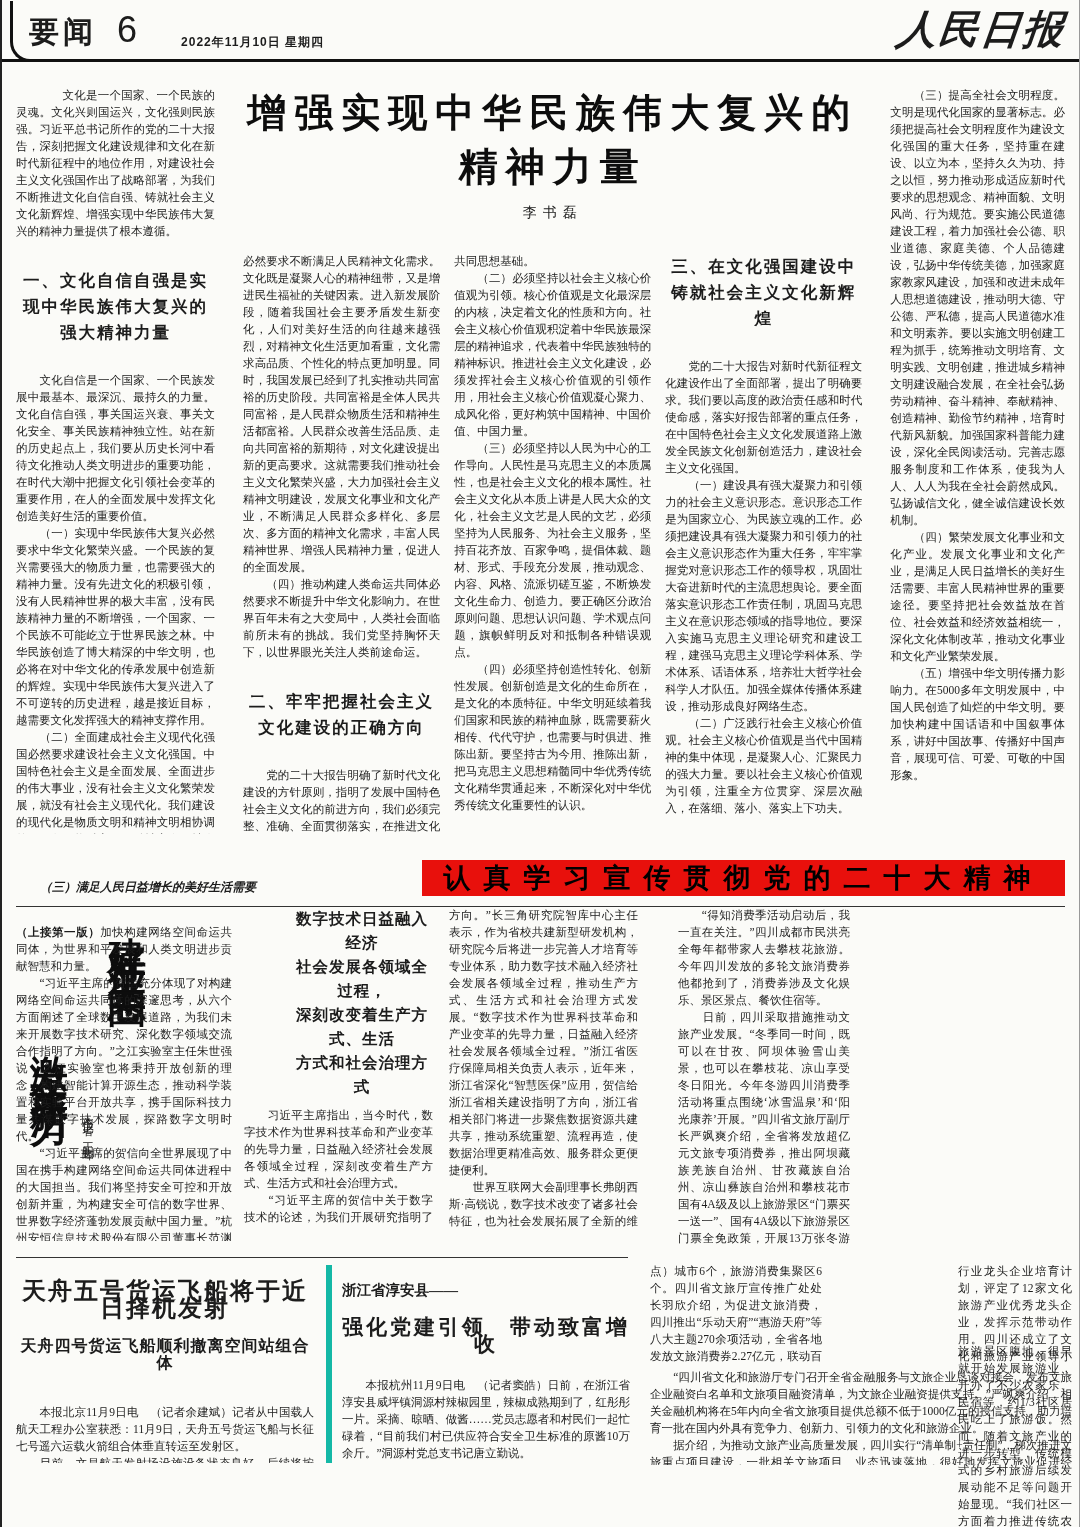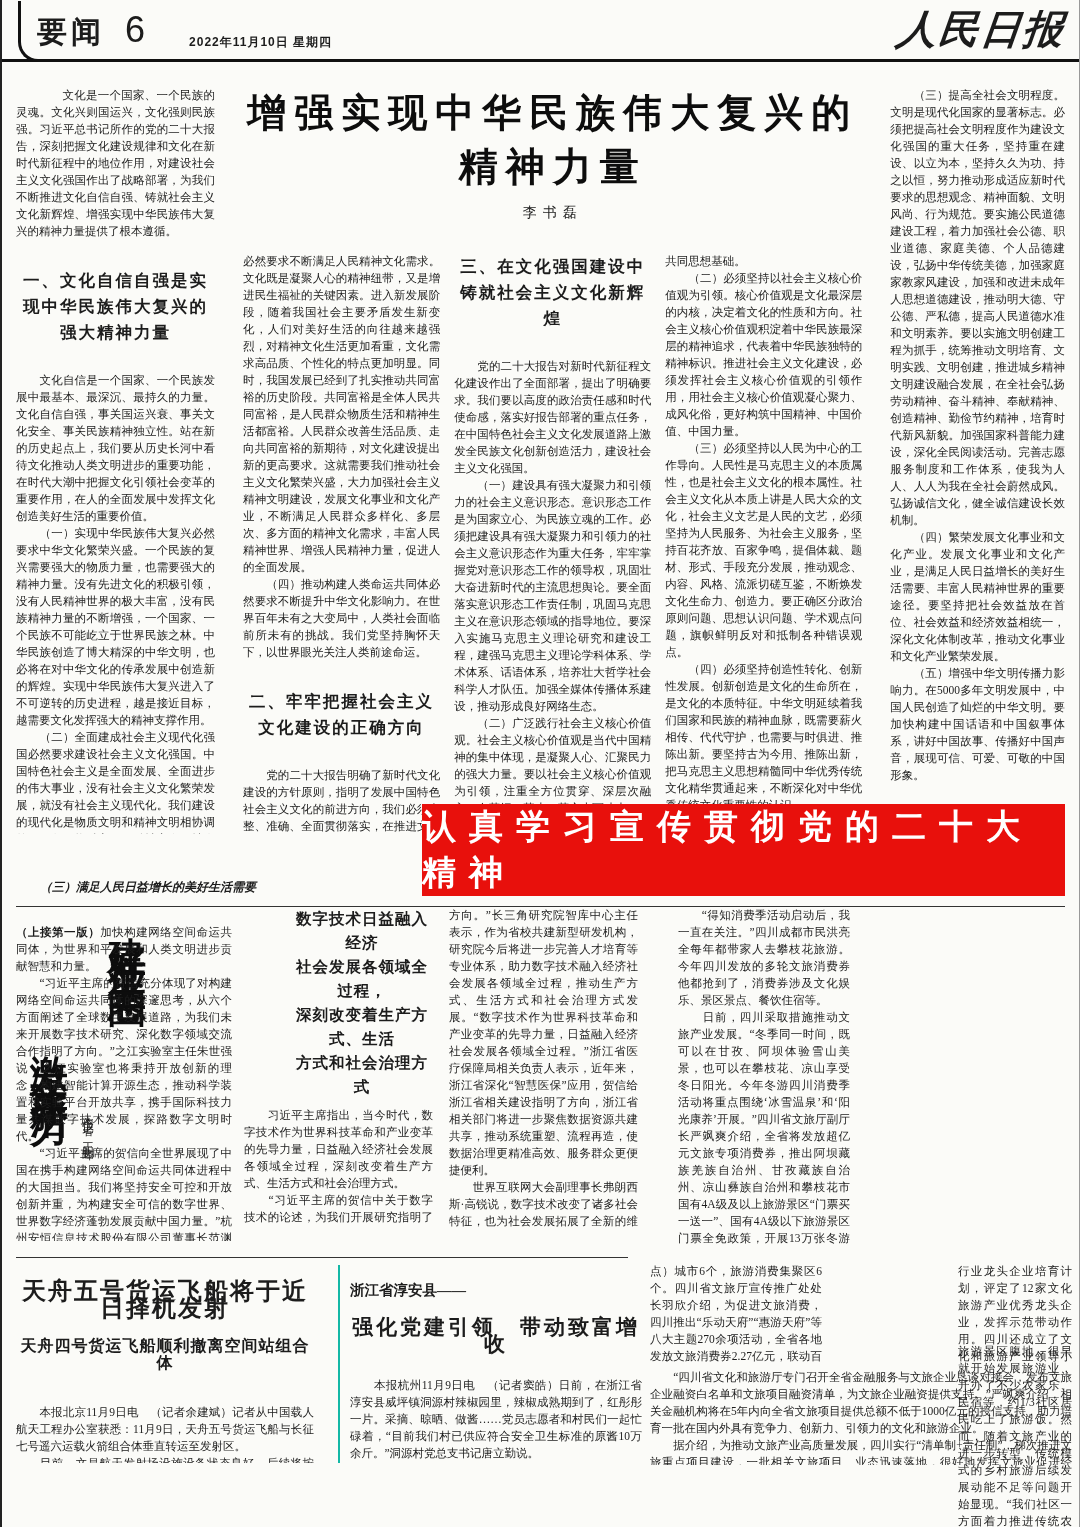--- a/index.html
+++ b/index.html
@@ -3,21 +3,21 @@
 <meta charset="utf-8">
 <style>
   * { margin:0; padding:0; box-sizing:border-box; }
   body { background:#888; font-family:"Liberation Serif", serif; }
   .page {
     width:1080px; height:1527px; margin:0 auto; background:#fbfbf8; color:#1c1c1c;
     position:relative; overflow:hidden;
     border-left:2px solid #222; border-right:1px solid #999;
   }
   
-  .header { height:62px; display:flex; align-items:flex-end; padding:0 14px 0 16px;
+  .header { height:62px; display:flex; align-items:flex-end; padding:0 14px 0 8px;
     border-bottom:3px solid #111; position:relative; }
   .section-box { display:flex; align-items:baseline; gap:20px;
     border-left:3px solid #111; border-bottom:3px solid #111; border-radius:0 0 0 20px;
     padding:8px 26px 6px 16px; margin-bottom:-3px; }
   .section-label { font-family:"Liberation Sans", sans-serif; font-size:30px; font-weight:700; letter-spacing:4px; }
   .page-number { font-family:"Liberation Sans", sans-serif; font-size:36px; font-weight:400; }
   .date-line { font-family:"Liberation Sans", sans-serif; font-size:12px; font-weight:700; margin:0 0 8px 18px; letter-spacing:1px; }
   .masthead { margin-left:auto; font-size:40px; font-weight:900; font-style:italic;
     transform:skewX(-6deg); letter-spacing:2px; margin-bottom:2px; font-family:"Liberation Serif", serif; }
   
@@ -28,22 +28,22 @@
   .main-headline { font-family:"Liberation Sans", sans-serif; text-align:center;
     font-size:39px; font-weight:900; letter-spacing:8px; margin:16px 0 10px 0; color:#0d0d0d; }
   .main-byline { text-align:center; font-size:14px; letter-spacing:6px; margin-bottom:14px; }
   .cols3 { display:grid; grid-template-columns:repeat(3,1fr); gap:14px; flex:1; overflow:hidden; }
   .sec-heading { font-family:"Liberation Sans", sans-serif; font-weight:800; font-size:16.5px;
     line-height:26px; text-align:center; letter-spacing:2px; margin:10px 4px; white-space:normal; }
   .lead-indent { text-indent:2em; }
   
   .banner-row { display:flex; align-items:flex-end; margin:12px 14px 0 14px; height:50px; gap:16px; }
   .banner-left { width:390px; font-weight:700; font-style:italic; font-size:12px; padding-top:2px; }
-  .red-banner { flex:1; background:#e8100c; color:#ffffff; display:flex; align-items:center; justify-content:center;
-    font-family:"Liberation Sans", sans-serif; font-size:34px; font-weight:900; letter-spacing:13px; }
+  .red-banner { flex:1; background:#e8100c; color:#000000; display:flex; align-items:center; justify-content:center;
+    font-family:"Liberation Sans", sans-serif; font-size:27px; font-weight:900; letter-spacing:13px; }
   .divider { border-top:1px solid #333; margin:10px 14px 0 14px; }
   
   .lower { position:relative; height:560px; margin:0 14px; }
   .blk { position:absolute; overflow:hidden; font-size:11.5px; line-height:17px; text-align:justify; white-space:pre-line; }
   .lead-tag { font-weight:700; }
   .internet { left:0; top:8; width:216px; height:334px; }
   .digital { left:228px; top:8; width:394px; height:334px; column-count:2; column-gap:16px; white-space:normal; }
   .digital-headline { font-family:"Liberation Sans", sans-serif; font-weight:800; font-size:15.5px; line-height:24px;
     text-align:center; letter-spacing:1px; margin-bottom:8px; white-space:pre-line;margin-left:47px; }
   .digital-body { white-space:pre-line; }
@@ -54,21 +54,21 @@
   .v-line { writing-mode:vertical-rl; font-family:"Liberation Sans", sans-serif; font-weight:900;
     font-size:38px; letter-spacing:9px; color:#0d0d0d; }
   .v-line2 { margin-top:118px; }
   .v-byline { writing-mode:vertical-rl; font-size:11.5px; margin-top:200px; letter-spacing:3px; }
   .v-kicker { writing-mode:vertical-rl; font-size:14.5px; font-weight:700; letter-spacing:4px; margin-top:4px; }
   .bottom-rule { position:absolute; left:0; top:350px; width:612px; border-top:1px solid #333; }
   .tianzhou { left:0; top:358px; width:298px; height:198px; }
   .tz-headline { font-family:"Liberation Sans", sans-serif; font-weight:900; font-size:24px; letter-spacing:2px;
     text-align:center; white-space:normal; margin-bottom:4px; }
   .tz-subhead { font-size:16px; font-weight:700; text-align:center; letter-spacing:1px; margin-bottom:16px; white-space:normal; }
-  .chunan { left:322px; top:358px; width:304px; height:198px; border-left:2px solid #14b8a6; padding-left:10px; }
+  .chunan { left:310px; top:358px; width:304px; height:198px; border-left:6px solid #14b8a6; padding-left:10px; }
   .cn-kicker { font-weight:700; font-size:14.5px; margin-bottom:2px; white-space:normal; }
   .cn-headline { font-family:"Liberation Sans", sans-serif; font-weight:900; font-size:21px; letter-spacing:3px;
     text-align:center; margin-bottom:8px; white-space:normal; }
   .sichuan-b1 { left:634px; top:356px; width:172px; height:102px; }
   .sichuan-b2 { left:942px; top:356px; width:114px; height:102px; }
   .sichuan-wide { left:634px; top:462px; width:422px; height:96px; }
 </style>
 </head>
 <body>
 
@@ -96,30 +96,30 @@
       <h1 class="main-headline">增强实现中华民族伟大复兴的精神力量</h1>
       <div class="main-byline">李书磊</div>
       <div class="cols3">
         <div class="col">
           <div>必然要求不断满足人民精神文化需求。文化既是凝聚人心的精神纽带，又是增进民生福祉的关键因素。进入新发展阶段，随着我国社会主要矛盾发生新变化，人们对美好生活的向往越来越强烈，对精神文化生活更加看重，文化需求高品质、个性化的特点更加明显。同时，我国发展已经到了扎实推动共同富裕的历史阶段。共同富裕是全体人民共同富裕，是人民群众物质生活和精神生活都富裕。人民群众改善生活品质、走向共同富裕的新期待，对文化建设提出新的更高要求。这就需要我们推动社会主义文化繁荣兴盛，大力加强社会主义精神文明建设，发展文化事业和文化产业，不断满足人民群众多样化、多层次、多方面的精神文化需求，丰富人民精神世界、增强人民精神力量，促进人的全面发展。
 　　（四）推动构建人类命运共同体必然要求不断提升中华文化影响力。在世界百年未有之大变局中，人类社会面临前所未有的挑战。我们党坚持胸怀天下，以世界眼光关注人类前途命运。</div>
           <div class="sec-heading">二、牢牢把握社会主义文化建设的正确方向</div>
           <div>　　党的二十大报告明确了新时代文化建设的方针原则，指明了发展中国特色社会主义文化的前进方向，我们必须完整、准确、全面贯彻落实，在推进文化自信自强的进程中校准航向、行稳致远。</div>
         </div>
         <div class="col">
+          <div>共同思想基础。
+　　（二）必须坚持以社会主义核心价值观为引领。核心价值观是文化最深层的内核，决定着文化的性质和方向。社会主义核心价值观积淀着中华民族最深层的精神追求，代表着中华民族独特的精神标识。推进社会主义文化建设，必须发挥社会主义核心价值观的引领作用，用社会主义核心价值观凝心聚力、成风化俗，更好构筑中国精神、中国价值、中国力量。
+　　（三）必须坚持以人民为中心的工作导向。人民性是马克思主义的本质属性，也是社会主义文化的根本属性。社会主义文化从本质上讲是人民大众的文化，社会主义文艺是人民的文艺，必须坚持为人民服务、为社会主义服务，坚持百花齐放、百家争鸣，提倡体裁、题材、形式、手段充分发展，推动观念、内容、风格、流派切磋互鉴，不断焕发文化生命力、创造力。要正确区分政治原则问题、思想认识问题、学术观点问题，旗帜鲜明反对和抵制各种错误观点。
+　　（四）必须坚持创造性转化、创新性发展。创新创造是文化的生命所在，是文化的本质特征。中华文明延续着我们国家和民族的精神血脉，既需要薪火相传、代代守护，也需要与时俱进、推陈出新。要坚持古为今用、推陈出新，把马克思主义思想精髓同中华优秀传统文化精华贯通起来，不断深化对中华优秀传统文化重要性的认识。</div>
+        </div>
+        <div class="col">
           <div class="sec-heading" style="margin-top:0;">三、在文化强国建设中铸就社会主义文化新辉煌</div>
           <div>　　党的二十大报告对新时代新征程文化建设作出了全面部署，提出了明确要求。我们要以高度的政治责任感和时代使命感，落实好报告部署的重点任务，在中国特色社会主义文化发展道路上激发全民族文化创新创造活力，建设社会主义文化强国。
 　　（一）建设具有强大凝聚力和引领力的社会主义意识形态。意识形态工作是为国家立心、为民族立魂的工作。必须把建设具有强大凝聚力和引领力的社会主义意识形态作为重大任务，牢牢掌握党对意识形态工作的领导权，巩固壮大奋进新时代的主流思想舆论。要全面落实意识形态工作责任制，巩固马克思主义在意识形态领域的指导地位。要深入实施马克思主义理论研究和建设工程，建强马克思主义理论学科体系、学术体系、话语体系，培养壮大哲学社会科学人才队伍。加强全媒体传播体系建设，推动形成良好网络生态。
 　　（二）广泛践行社会主义核心价值观。社会主义核心价值观是当代中国精神的集中体现，是凝聚人心、汇聚民力的强大力量。要以社会主义核心价值观为引领，注重全方位贯穿、深层次融入，在落细、落小、落实上下功夫。</div>
-        </div>
-        <div class="col">
-          <div>共同思想基础。
-　　（二）必须坚持以社会主义核心价值观为引领。核心价值观是文化最深层的内核，决定着文化的性质和方向。社会主义核心价值观积淀着中华民族最深层的精神追求，代表着中华民族独特的精神标识。推进社会主义文化建设，必须发挥社会主义核心价值观的引领作用，用社会主义核心价值观凝心聚力、成风化俗，更好构筑中国精神、中国价值、中国力量。
-　　（三）必须坚持以人民为中心的工作导向。人民性是马克思主义的本质属性，也是社会主义文化的根本属性。社会主义文化从本质上讲是人民大众的文化，社会主义文艺是人民的文艺，必须坚持为人民服务、为社会主义服务，坚持百花齐放、百家争鸣，提倡体裁、题材、形式、手段充分发展，推动观念、内容、风格、流派切磋互鉴，不断焕发文化生命力、创造力。要正确区分政治原则问题、思想认识问题、学术观点问题，旗帜鲜明反对和抵制各种错误观点。
-　　（四）必须坚持创造性转化、创新性发展。创新创造是文化的生命所在，是文化的本质特征。中华文明延续着我们国家和民族的精神血脉，既需要薪火相传、代代守护，也需要与时俱进、推陈出新。要坚持古为今用、推陈出新，把马克思主义思想精髓同中华优秀传统文化精华贯通起来，不断深化对中华优秀传统文化重要性的认识。</div>
         </div>
       </div>
     </div>
 
     <div class="col">
       <div>　　（三）提高全社会文明程度。文明是现代化国家的显著标志。必须把提高社会文明程度作为建设文化强国的重大任务，坚持重在建设、以立为本，坚持久久为功、持之以恒，努力推动形成适应新时代要求的思想观念、精神面貌、文明风尚、行为规范。要实施公民道德建设工程，着力加强社会公德、职业道德、家庭美德、个人品德建设，弘扬中华传统美德，加强家庭家教家风建设，加强和改进未成年人思想道德建设，推动明大德、守公德、严私德，提高人民道德水准和文明素养。要以实施文明创建工程为抓手，统筹推动文明培育、文明实践、文明创建，推进城乡精神文明建设融合发展，在全社会弘扬劳动精神、奋斗精神、奉献精神、创造精神、勤俭节约精神，培育时代新风新貌。加强国家科普能力建设，深化全民阅读活动。完善志愿服务制度和工作体系，使我为人人、人人为我在全社会蔚然成风。弘扬诚信文化，健全诚信建设长效机制。
 　　（四）繁荣发展文化事业和文化产业。发展文化事业和文化产业，是满足人民日益增长的美好生活需要、丰富人民精神世界的重要途径。要坚持把社会效益放在首位、社会效益和经济效益相统一，深化文化体制改革，推动文化事业和文化产业繁荣发展。
 　　（五）增强中华文明传播力影响力。在5000多年文明发展中，中国人民创造了灿烂的中华文明。要加快构建中国话语和中国叙事体系，讲好中国故事、传播好中国声音，展现可信、可爱、可敬的中国形象。</div>
     </div>
   </div>

